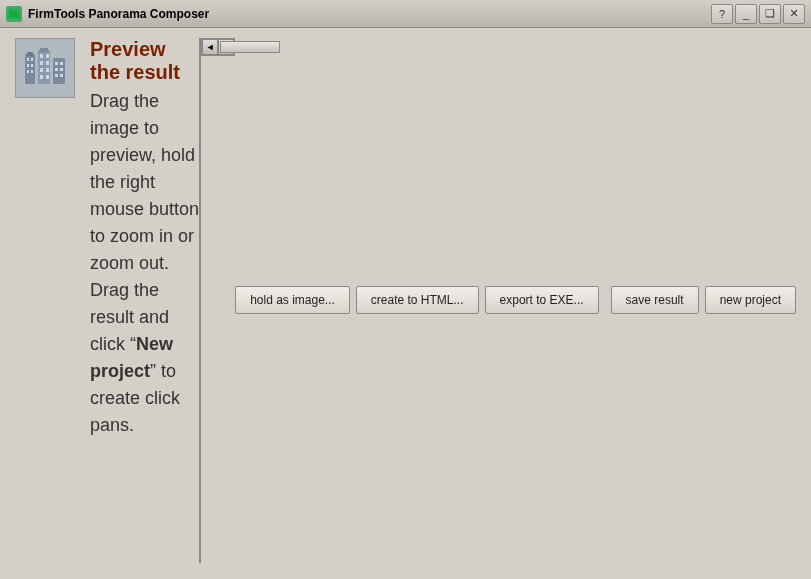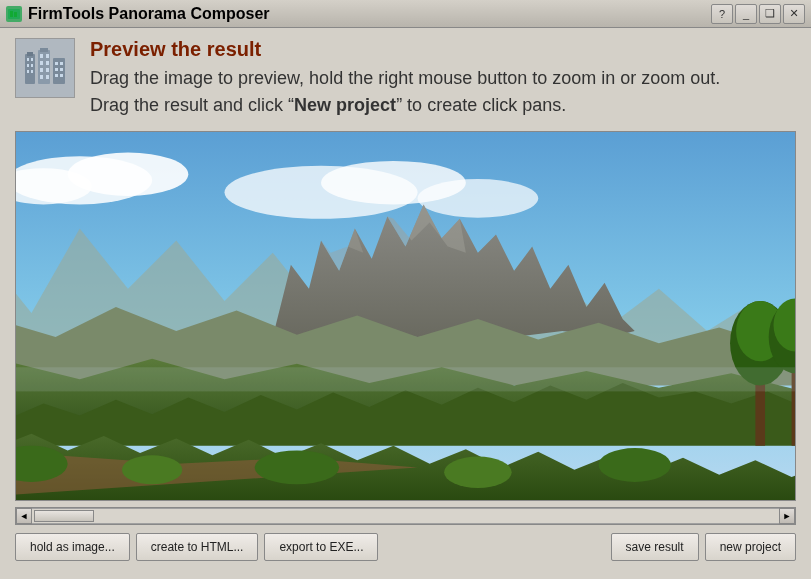--- a/index.html
+++ b/index.html
@@ -32,21 +32,21 @@
       height: 16px;
       background: #4a6;
       border-radius: 2px;
       display: flex;
       align-items: center;
       justify-content: center;
       font-size: 10px;
       color: white;
     }
     .title-bar-title {
-      font-size: 16px;
+      font-size: 12px;
       font-weight: bold;
       color: #000;
     }
     .title-bar-buttons {
       display: flex;
       gap: 2px;
     }
     .title-btn {
       width: 22px;
       height: 20px;
@@ -60,21 +60,20 @@
       font-size: 11px;
       color: #333;
     }
 
     
     .main-container {
       background: #d4d0c8;
       padding: 10px 15px;
       height: calc(579px - 28px);
       display: flex;
-      flex-direction: column;
     }
 
     
     .header-section {
       display: flex;
       align-items: flex-start;
       gap: 15px;
       margin-bottom: 12px;
     }
     .header-icon {

